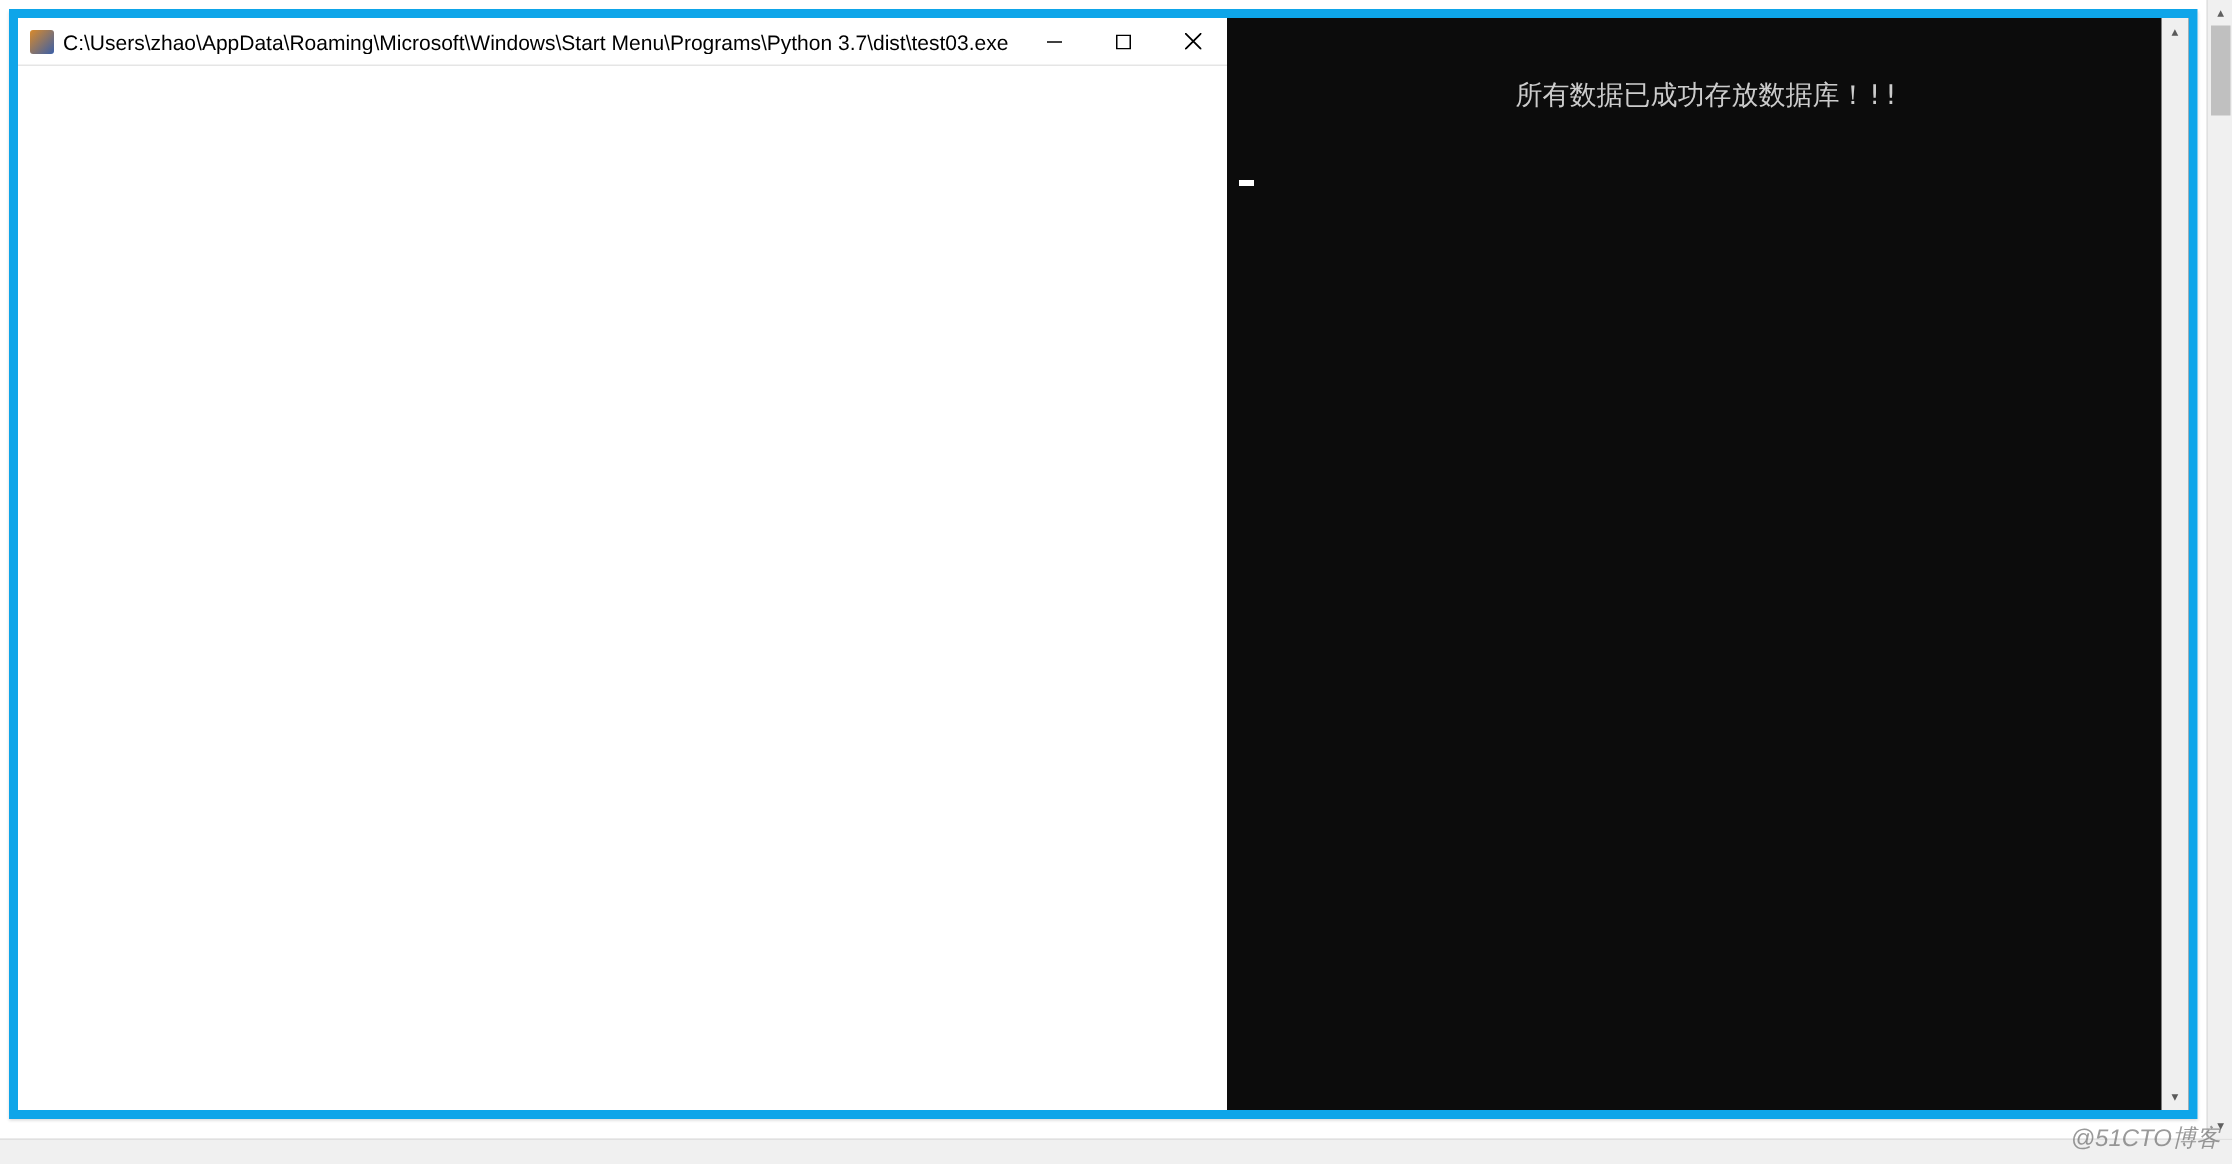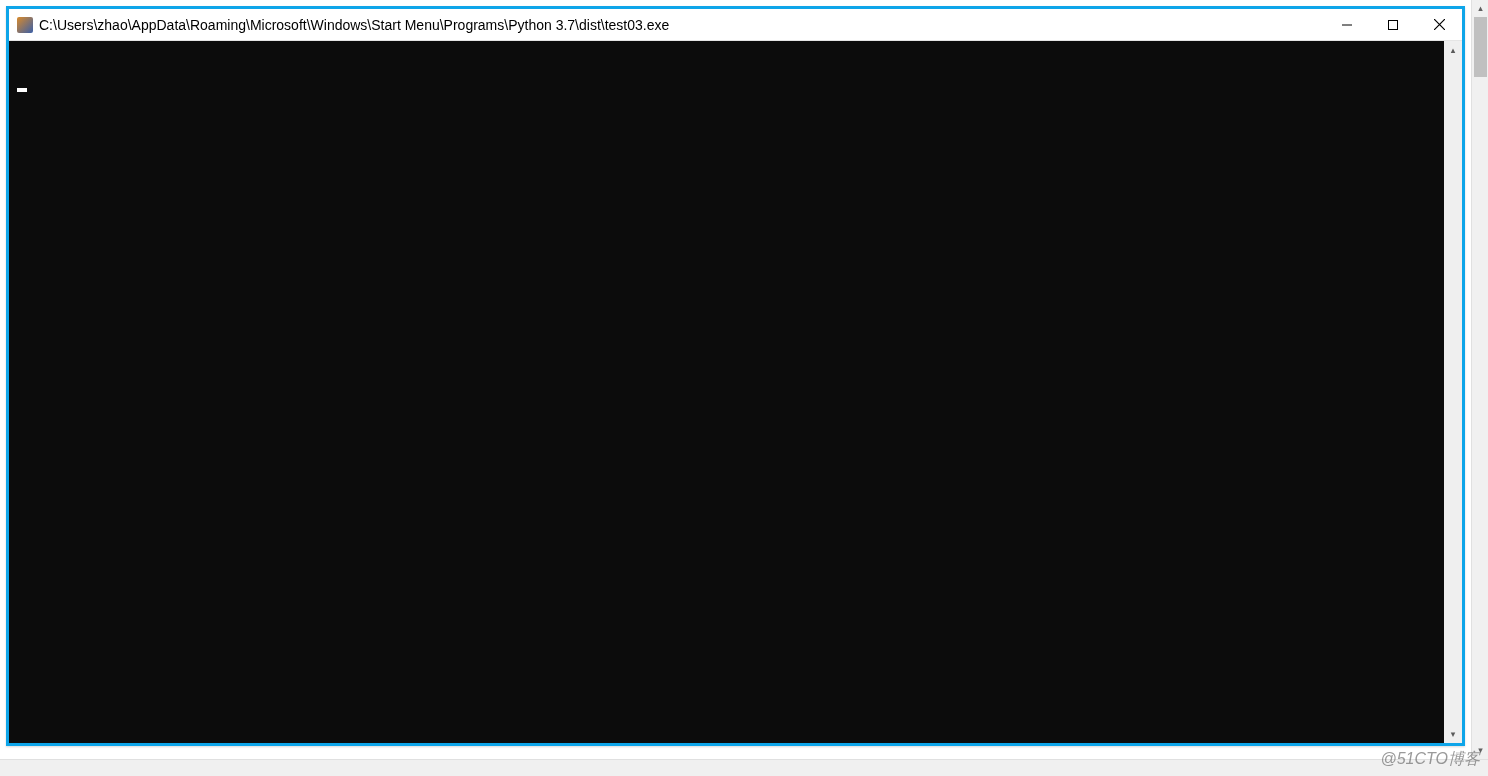--- a/index.html
+++ b/index.html
@@ -66,23 +66,23 @@
       height: 17px;
       background: #f0f0f0;
       border-top: 1px solid #e0e0e0;
       width: 100%;
     }
 
     .console-window {
       width: 100%;
       height: 740px;
       background: #ffffff;
-      border: 3px solid #0ea5e9;
-      display: flex;
-      flex-direction: column;
+      border: 6px solid #0ea5e9;
+      display: flex;
+      flex-direction: row;
       box-shadow: 0 1px 2px rgba(0,0,0,0.15);
     }
     .titlebar {
       height: 32px;
       background: #ffffff;
       display: flex;
       align-items: center;
       border-bottom: 1px solid #e5e5e5;
     }
     .titlebar-icon {
@@ -207,20 +207,21 @@
             <div class="win-btn close">
               <svg viewBox="0 0 10 10">
                   <path d="M0 0 L10 10 M10 0 L0 10" stroke="#000" stroke-width="1.1"></path>
                 </svg>
             </div>
           </div>
         </div>
 
         <div class="console-body-wrap">
           <div class="console-body">
+            <div class="console-line indented">所有数据已成功存放数据库！!!</div>
             <div class="cursor"></div>
           </div>
           <div class="console-scrollbar-v">
             <div class="c-arrow-up">▴</div>
             <div class="c-arrow-down">▾</div>
           </div>
         </div>
       </div>
 
     </div>

